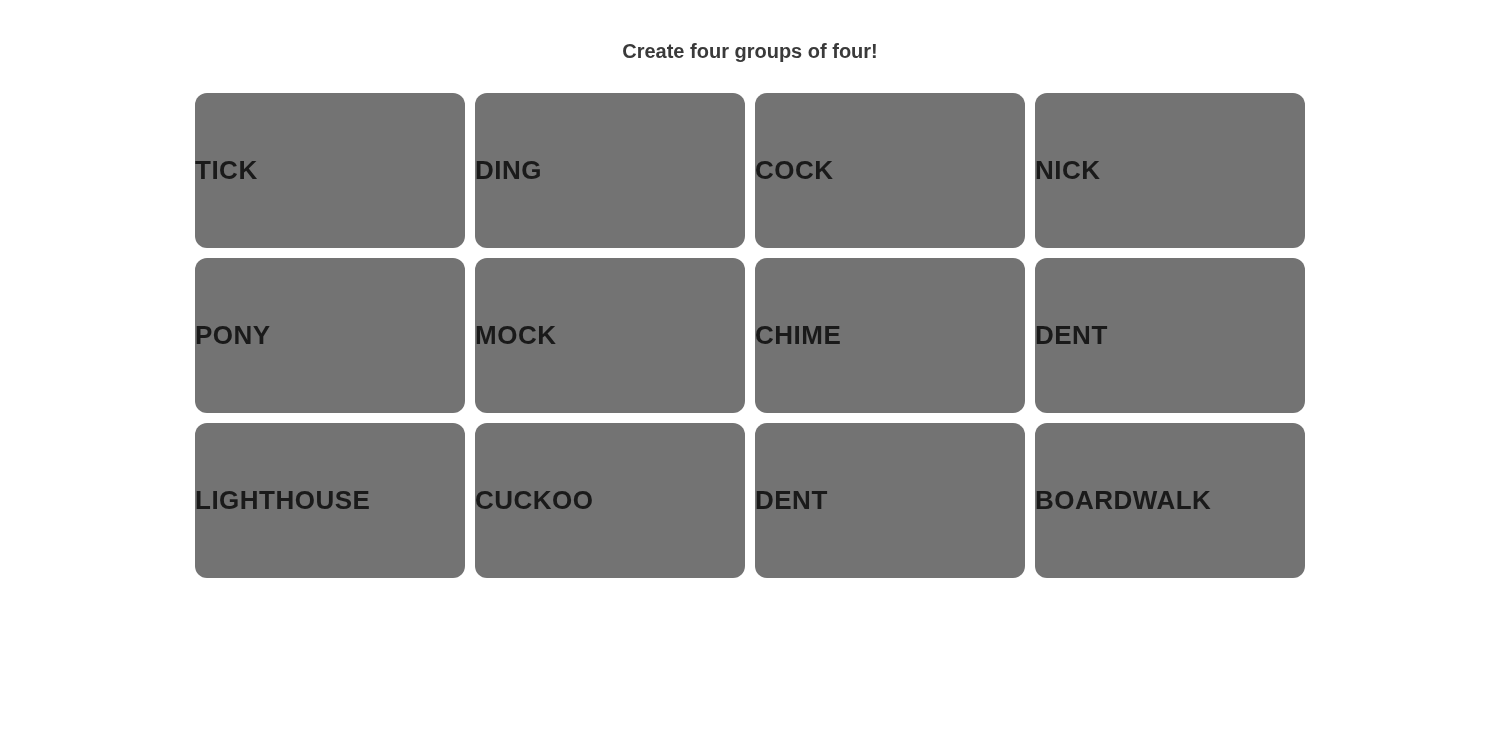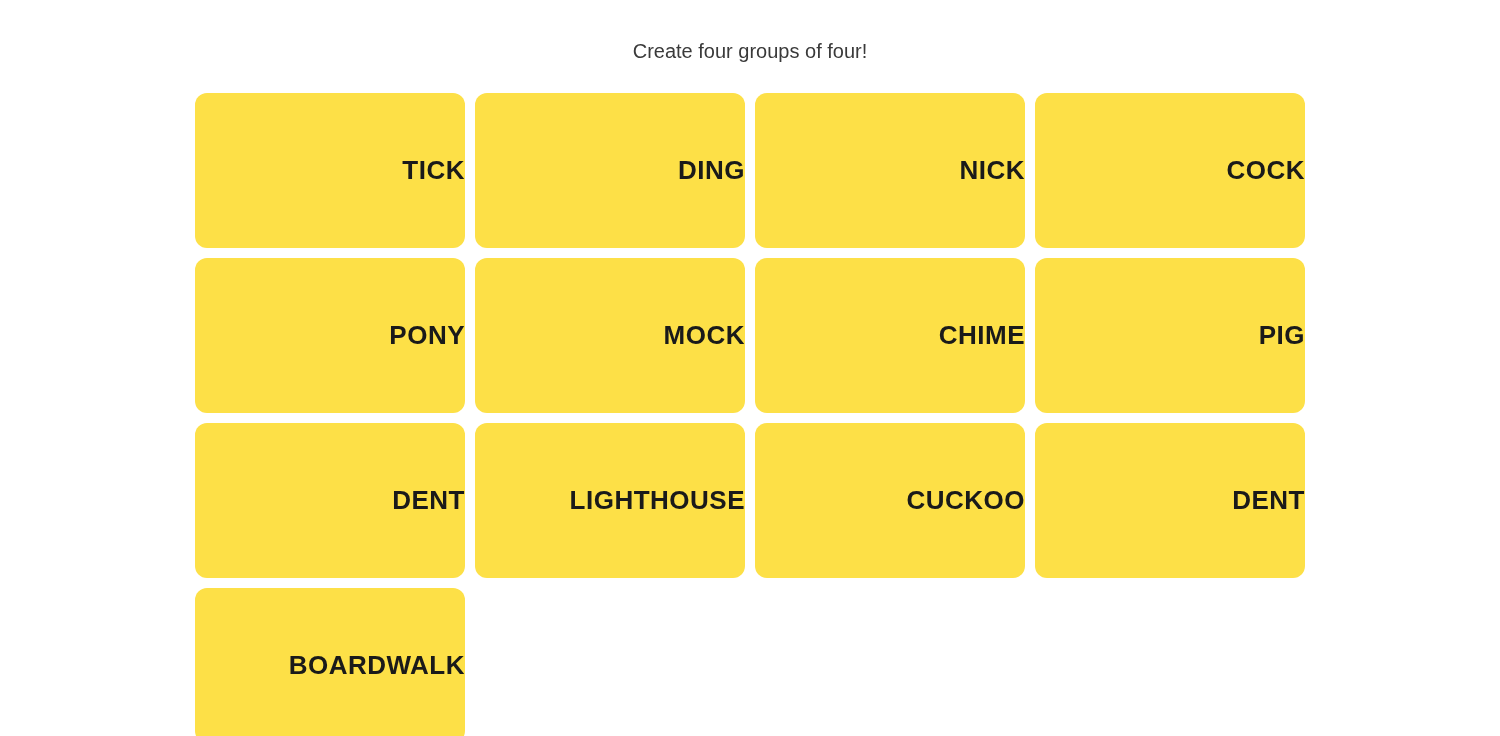--- a/index.html
+++ b/index.html
@@ -16,40 +16,39 @@
       align-items: center;
       padding: 40px 20px;
       min-height: 736px;
       width: 1500px;
     }
 
     .subtitle {
       font-size: 20px;
       color: #3a3a3a;
       margin-bottom: 30px;
-      font-weight: 400;
+      font-weight: 700;
     }
 
     .grid {
       display: grid;
       grid-template-columns: repeat(4, 270px);
       grid-template-rows: repeat(4, 155px);
       gap: 10px;
     }
 
     .card {
-      background-color: #fde047;
+      background-color: #737373;
       border-radius: 12px;
       display: flex;
       align-items: center;
-      justify-content: flex-end;
+      justify-content: flex-start;
       cursor: pointer;
       transition: background-color 0.15s ease;
       user-select: none;
-      padding-left: 44px;
     }
 
     .card-label {
       font-size: 26px;
       font-weight: 800;
       color: #1a1a1a;
       text-align: center;
       letter-spacing: 0.5px;
     }
   </style>
@@ -59,36 +58,33 @@
 <p class="subtitle">Create four groups of four!</p>
 
 <div class="grid">
 <div class="card">
       <span class="card-label">TICK</span>
     </div>
     <div class="card">
       <span class="card-label">DING</span>
     </div>
     <div class="card">
-      <span class="card-label">NICK</span>
+      <span class="card-label">COCK</span>
     </div>
     <div class="card">
-      <span class="card-label">COCK</span>
+      <span class="card-label">NICK</span>
     </div>
     <div class="card">
       <span class="card-label">PONY</span>
     </div>
     <div class="card">
       <span class="card-label">MOCK</span>
     </div>
     <div class="card">
       <span class="card-label">CHIME</span>
-    </div>
-    <div class="card">
-      <span class="card-label">PIG</span>
     </div>
     <div class="card">
       <span class="card-label">DENT</span>
     </div>
     <div class="card">
       <span class="card-label">LIGHTHOUSE</span>
     </div>
     <div class="card">
       <span class="card-label">CUCKOO</span>
     </div>

